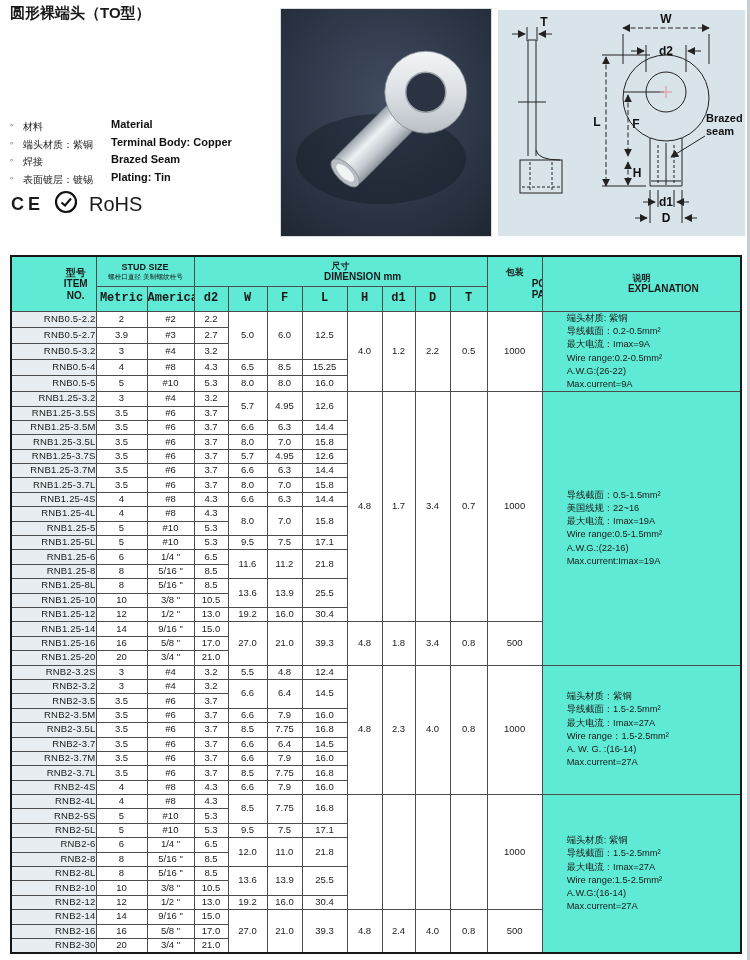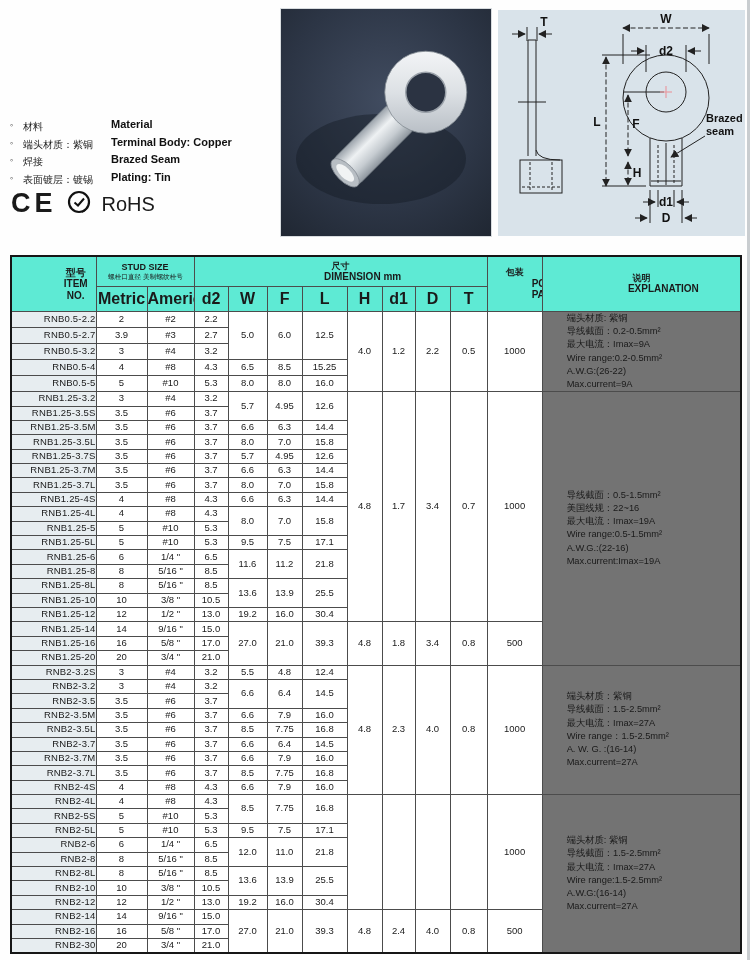--- a/index.html
+++ b/index.html
@@ -9,47 +9,48 @@
   
   .info{position:absolute;left:10px;top:4px;width:262px;}
   .title-zh{font-size:15px;font-weight:bold;line-height:1.2;}
   .title-en{font-size:16.5px;font-weight:bold;line-height:1.2;}
   .materials{position:absolute;top:114px;left:0;width:262px;}
   .mrow{position:relative;height:17.5px;}
   .bullet{position:absolute;left:0;top:2px;font-size:9px;color:#333;}
   .mzh{position:absolute;left:13px;top:2px;font-size:10px;color:#222;}
   .men{position:absolute;left:101px;top:0;font-size:11px;font-weight:bold;color:#111;}
   .certs{position:absolute;top:186px;left:1px;display:flex;align-items:center;gap:9px;}
-  .ce{font-size:27px;font-weight:bold;letter-spacing:4px;line-height:1;}
+  .ce{font-size:18px;font-weight:bold;letter-spacing:4px;line-height:1;}
   .rohs{font-size:20px;font-weight:normal;line-height:1;}
   .photo{position:absolute;left:280px;top:8px;width:210px;height:227px;border:1px solid #d8dcdf;}
   .diagram{position:absolute;left:498px;top:10px;width:247px;height:226px;background:#d9e3ea;}
   
   table.spec{position:absolute;left:10px;top:255px;border-collapse:collapse;table-layout:fixed;
              width:730px;border:2px solid #161616;}
   .spec th,.spec td{border:1px solid #4c4c4c;padding:0;text-align:center;vertical-align:middle;
                     font-size:9.5px;line-height:1.15;overflow:hidden;}
   .spec thead th{background:#5eead4;font-weight:bold;}
   .spec thead tr.r1 th{height:29px;}
-  .spec thead tr.r2 th{height:24px;font-size:16px;}
+  .spec thead tr.r2 th{height:24px;font-size:12px;font-family:Liberation Mono, monospace;}
   .spec tbody td{height:13.4px;background:#fff;}
   .spec td.item{background:#e7edf0;text-align:right;padding-left:3px;font-size:9.5px;
                 letter-spacing:.2px;white-space:nowrap;}
-  .spec td.expl{text-align:left;padding-left:24px;font-size:9.3px;line-height:1.42;background:#737373;}
+  .spec td.expl{text-align:left;padding-left:24px;font-size:9.3px;line-height:1.42;background:#5eead4;}
   .hz{font-size:9px;display:block;}
   .hsub{font-size:7px;display:block;font-weight:normal;transform:scale(.95);white-space:nowrap;}
   .hbig{font-size:10px;display:block;padding-left:44px;}
   svg text{font-family:"Liberation Sans","DejaVu Sans",sans-serif;}
 </style>
 </head>
 <body>
 
 <div class="page">
 
   <div class="info">
+    <div class="title-zh">圆形裸端头（TO型）</div>
     <div class="materials">
       <div class="mrow">
         <span class="bullet">◦</span>
         <span class="mzh">材料</span>
         <span class="men">Material</span>
       </div>
       <div class="mrow">
         <span class="bullet">◦</span>
         <span class="mzh">端头材质：紫铜</span>
         <span class="men">Terminal Body: Copper</span>

